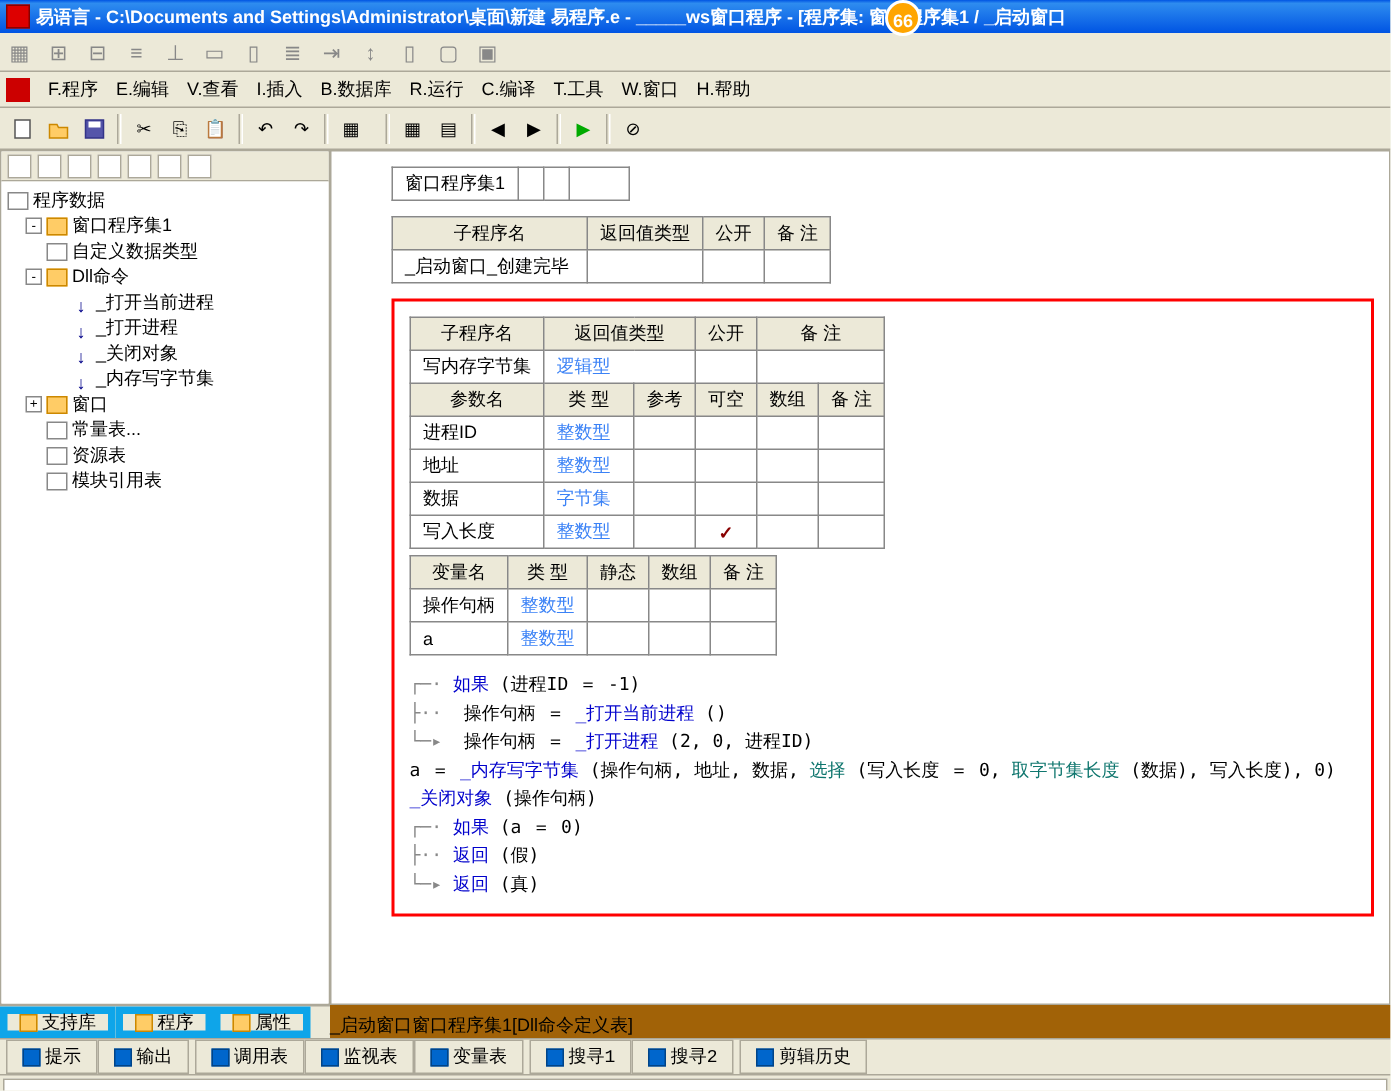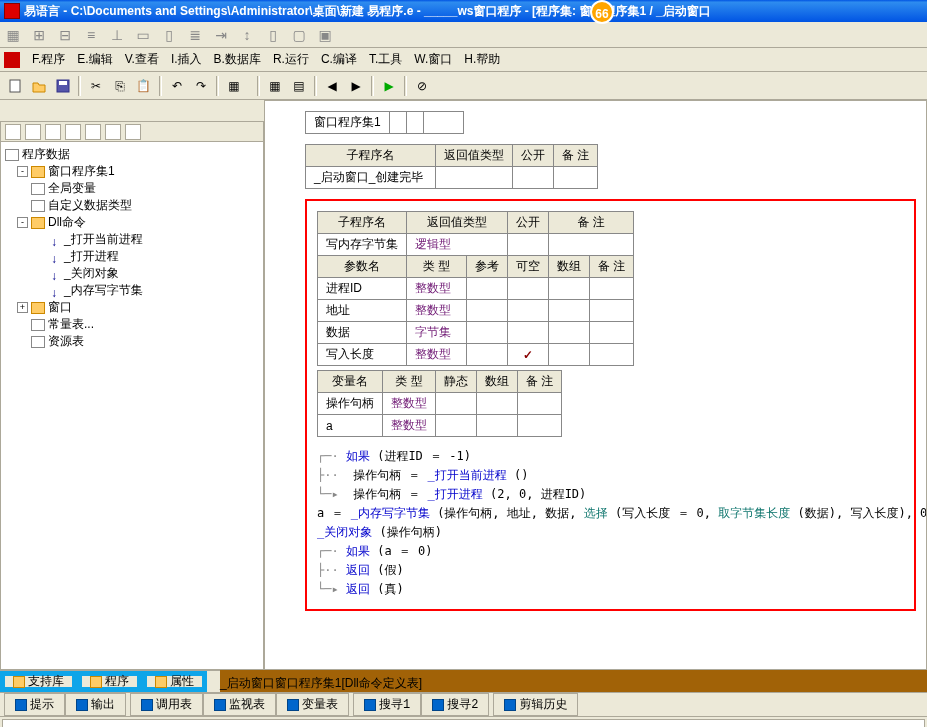--- a/index.html
+++ b/index.html
@@ -9,21 +9,21 @@
 .badge { position: absolute; top: 0; left: 590px; background: orange; border-radius: 50%; width: 24px; height: 24px; text-align: center; line-height: 24px; color: white; font-weight: bold; border: 2px solid #fff; z-index: 10; }
 .toolbar1 { background: #ece9d8; border-bottom: 1px solid #aca899; height: 26px; display: flex; align-items: center; padding: 0 4px; gap: 8px; }
 .toolbar1 .tbtn { width: 18px; height: 18px; border: 1px solid transparent; display: inline-flex; align-items: center; justify-content: center; color: #888; font-size: 14px; }
 .menubar { background: #ece9d8; height: 24px; display: flex; align-items: center; padding: 0 4px; border-bottom: 1px solid #aca899; }
 .menubar .appicon { width: 16px; height: 16px; background: #c00; margin-right: 6px; }
 .menubar .menu-item { padding: 2px 6px; cursor: default; }
 .toolbar2 { background: #ece9d8; height: 28px; display: flex; align-items: center; padding: 0 4px; border-bottom: 1px solid #aca899; gap: 2px; }
 .toolbar2 .sep { width: 3px; height: 20px; border-left: 1px solid #aca899; border-right: 1px solid #fff; margin: 0 2px; }
 .toolbar2 .tbtn { width: 22px; height: 22px; border: 1px solid transparent; display: inline-flex; align-items: center; justify-content: center; }
 .main { display: flex; height: 570px; }
-.sidebar { width: 264px; background: #fff; border: 1px solid #aca899; display: flex; flex-direction: column; margin-top: 21px; }
+.sidebar { width: 220px; background: #fff; border: 1px solid #aca899; display: flex; flex-direction: column; }
 .sidebar-head { background: #ece9d8; border-bottom: 1px solid #aca899; height: 20px; display: flex; align-items: center; padding: 0 4px; gap: 4px; }
 .sidebar-head .sb-btn { width: 16px; height: 16px; border: 1px solid #aca899; background: #fff; }
 .tree { flex: 1; padding: 4px; overflow: auto; background: #fff; }
 .tree .node { white-space: nowrap; line-height: 17px; display: flex; align-items: center; }
 .tree .exp { width: 11px; height: 11px; border: 1px solid #888; background: #fff; font-size: 9px; line-height: 9px; text-align: center; margin-right: 3px; cursor: pointer; display: inline-block; }
 .tree .noexp { width: 11px; display: inline-block; margin-right: 3px; }
 .tree .ticon { width: 14px; height: 12px; display: inline-block; margin-right: 3px; }
 .tree .ind { display: inline-block; }
 .ticon.folder { background: #fc6; border: 1px solid #c80; }
 .ticon.doc { background: #fff; border: 1px solid #888; }
@@ -42,21 +42,21 @@
 .code-black { color: #000; }
 .code-maroon { color: #0f766e; }
 .tree-conn { color: #888; }
 .checkmark { color: #800; font-weight: bold; text-align: center; }
 .bottom-panel { background: #ece9d8; border-top: 1px solid #aca899; }
 .bp-tabs { display: flex; height: 24px; align-items: center; padding: 0 4px; gap: 0; border-bottom: 1px solid #aca899; }
 .bp-tabs .bptab { border: 1px solid #aca899; padding: 2px 10px; background: #ece9d8; cursor: pointer; display: flex; align-items: center; gap: 3px; font-family: Liberation Mono, monospace; }
 .bp-tabs .bptab .ic { width: 12px; height: 12px; background: #06c; border: 1px solid #048; }
 .bp-tabs .sep { width: 4px; }
 .bp-body { height: 10px; background: #fff; border: 1px solid #aca899; margin: 2px; }
-.link { color: #701a75; cursor: pointer; }
+.link { color: #3b82f6; cursor: pointer; }
 svg.ico { width: 16px; height: 16px; }
 </style>
 </head>
 <body>
 
 <div class="badge">66</div>
 
 <div class="titlebar">
   <span class="icon"></span>
   <span>易语言 - C:\Documents and Settings\Administrator\桌面\新建 易程序.e - _____ws窗口程序 - [程序集: 窗口程序集1 / _启动窗口</span>
@@ -150,26 +150,20 @@
           <div class="node">
             <span class="ind" style="width: 12px;"></span>
             <span class="exp">-</span>
             <span class="ticon folder"></span>
             <span>窗口程序集1</span>
           </div>
           <div class="node">
             <span class="ind" style="width: 12px;"></span>
             <span class="noexp"></span>
             <span class="ticon doc"></span>
-            <span>全局变量</span>
-          </div>
-          <div class="node">
-            <span class="ind" style="width: 12px;"></span>
-            <span class="noexp"></span>
-            <span class="ticon doc"></span>
             <span>自定义数据类型</span>
           </div>
           <div class="node">
             <span class="ind" style="width: 12px;"></span>
             <span class="exp">-</span>
             <span class="ticon folder"></span>
             <span>Dll命令</span>
           </div>
           <div class="node">
             <span class="ind" style="width: 28px;"></span>
@@ -205,20 +199,26 @@
             <span class="ind" style="width: 12px;"></span>
             <span class="noexp"></span>
             <span class="ticon doc"></span>
             <span>常量表...</span>
           </div>
           <div class="node">
             <span class="ind" style="width: 12px;"></span>
             <span class="noexp"></span>
             <span class="ticon doc"></span>
             <span>资源表</span>
+          </div>
+          <div class="node">
+            <span class="ind" style="width: 12px;"></span>
+            <span class="noexp"></span>
+            <span class="ticon doc"></span>
+            <span>模块引用表</span>
           </div>
         </div>
     </div>
   </div>
 
   <div class="editor">
     <div class="editor-inner">
 
       <table class="small-table">
         <tbody>

